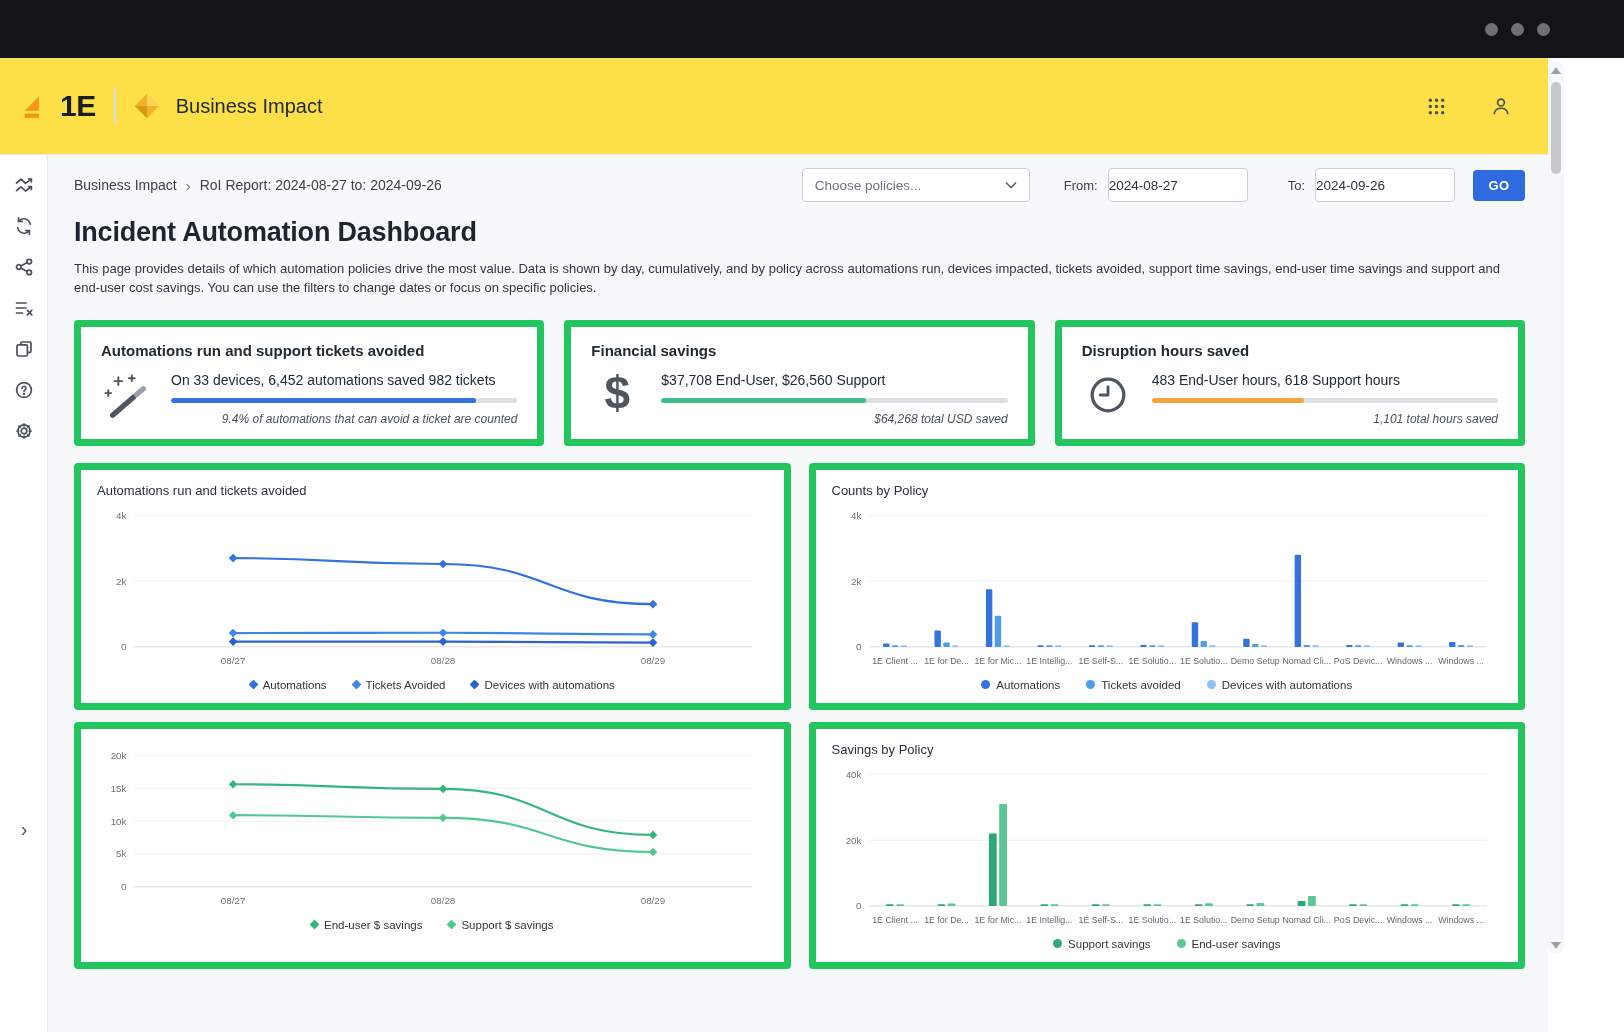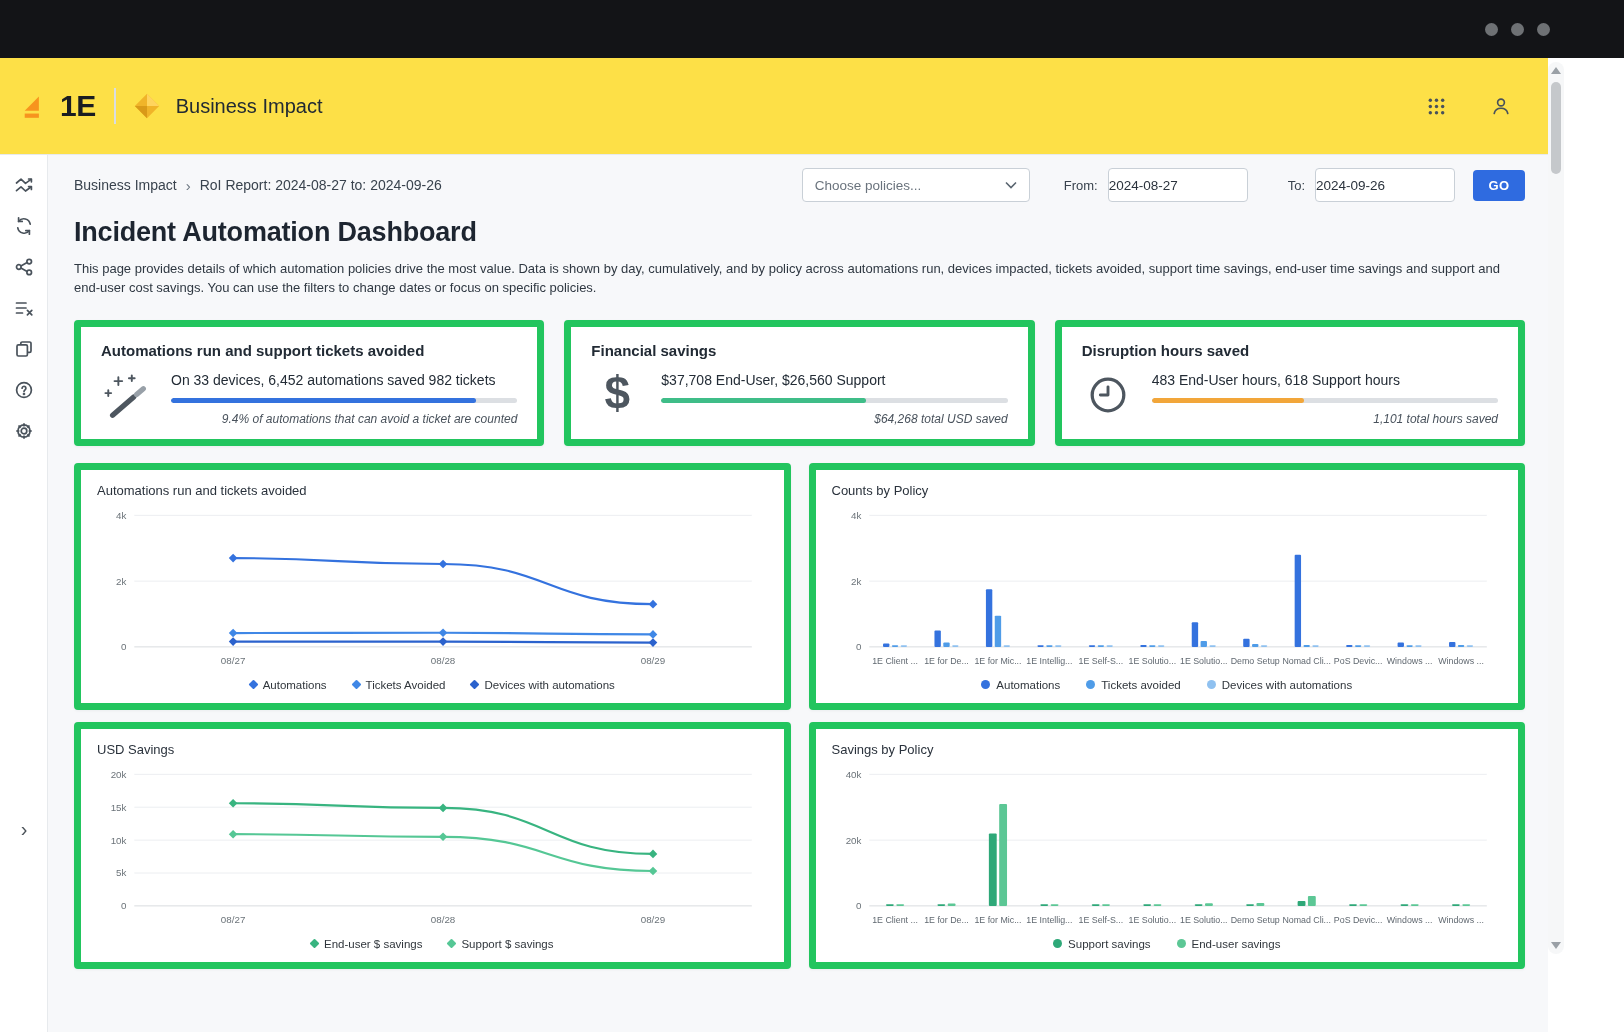--- a/index.html
+++ b/index.html
@@ -401,21 +401,20 @@
                 <span>Tickets avoided</span>
               </span>
               <span class="legend-item">
                 <span class="marker-circle" style="background: rgb(143, 193, 240);"></span>
                 <span>Devices with automations</span>
               </span>
             </div>
         </section>
 
         <section class="card chart-card">
-          <h3 class="chart-title">USD Savings</h3>
           <svg class="chart" viewBox="0 0 683 170">
               <line x1="38" y1="146" x2="667" y2="146" stroke="#d8dbde" stroke-width="1"></line>
               <text x="30" y="149.5" text-anchor="end" class="tick">0</text>
               <line x1="38" y1="112.5" x2="667" y2="112.5" stroke="#eceef1" stroke-width="1"></line>
               <text x="30" y="116" text-anchor="end" class="tick">5k</text>
               <line x1="38" y1="79" x2="667" y2="79" stroke="#eceef1" stroke-width="1"></line>
               <text x="30" y="82.5" text-anchor="end" class="tick">10k</text>
               <line x1="38" y1="45.5" x2="667" y2="45.5" stroke="#eceef1" stroke-width="1"></line>
               <text x="30" y="49" text-anchor="end" class="tick">15k</text>
               <line x1="38" y1="12" x2="667" y2="12" stroke="#eceef1" stroke-width="1"></line>

